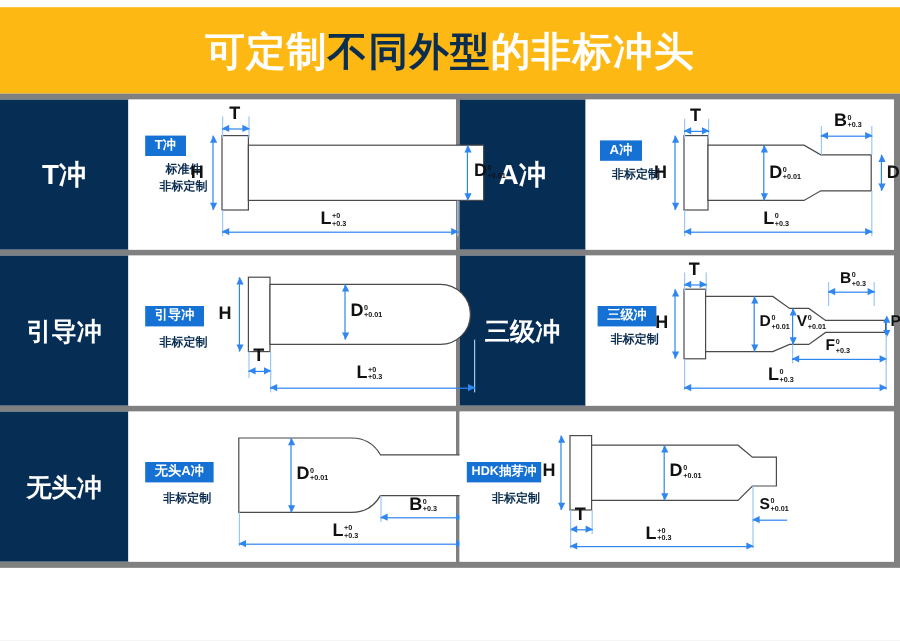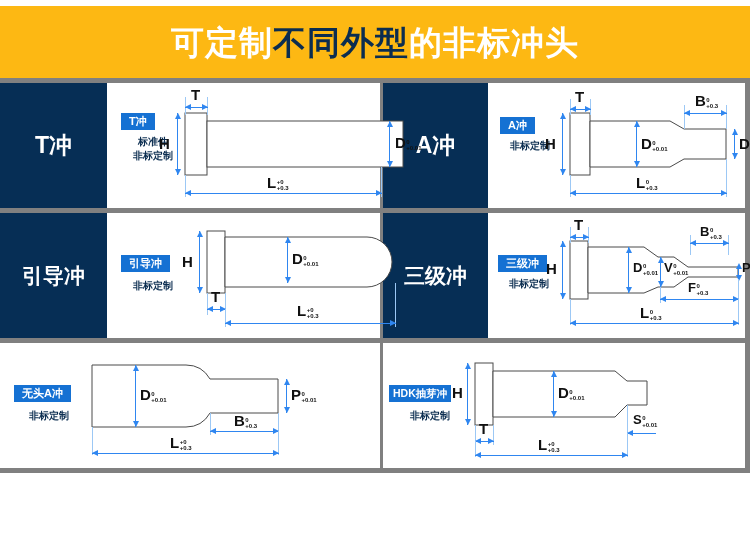--- a/index.html
+++ b/index.html
@@ -396,20 +396,23 @@
                 <span>+0.3</span>
               </span>
           </div>
         </div>
       </div>
     </div>
 
     <div class="row">
 
       <div class="cell left">
+        <div class="namebox">
+          <span class="name-text small">无头冲</span>
+        </div>
         <div class="drawbox">
 
           <div class="tag" style="left:14px; top:42px;">无头A冲</div>
           <div class="subtext" style="left:14px; top:66px; width:70px;">非标定制</div>
 
           <div class="shape" style="left:92px; top:22px;">
             <svg width="190" height="62">
               <path class="outline" d="M0,0 L94,0 Q110,0 118,14 L186,14 L186,48 L118,48 Q110,62 94,62 L0,62 Z"></path>
             </svg>
           </div>

